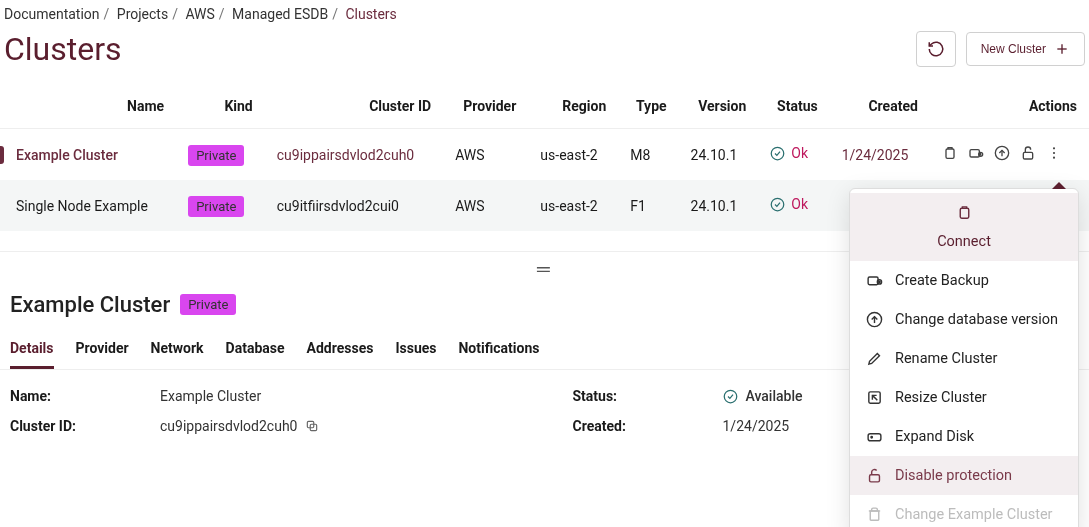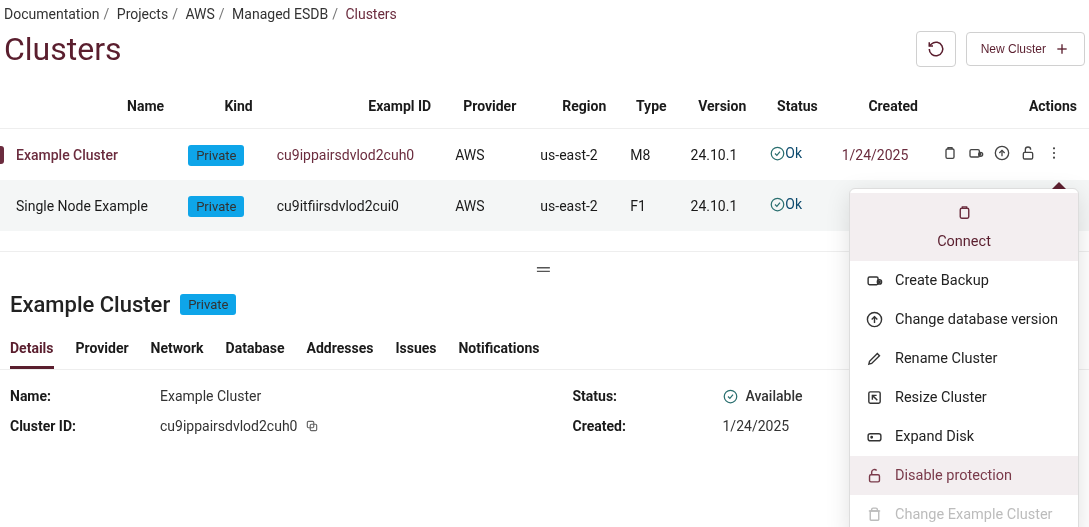--- a/index.html
+++ b/index.html
@@ -69,28 +69,28 @@
   tr.row-odd { background: #f4f6f6; }
   .row-indicator {
     width: 4px;
     padding: 0 !important;
   }
   .row-indicator-inner {
     width: 4px; height: 18px; background: #6b2c3e; border-radius: 0 3px 3px 0;
   }
   .cluster-name { color: #6b2c3e; font-weight: 500; cursor: pointer; }
   .badge {
-    background: #0ea5e9;
+    background: #d946ef;
     border-radius: 3px;
     padding: 3px 8px;
     font-size: 13px;
     color: #333;
   }
   .cluster-id { color: #6b2c3e; }
-  .status-ok { color: #0c4a6e; display: inline-flex; align-items: flex-end; gap: 0; }
+  .status-ok { color: #be185d; display: inline-flex; align-items: flex-end; gap: 6px; }
   .created { color: #6b2c3e; }
   .row-actions {
     display: inline-flex;
     gap: 10px;
     align-items: center;
     color: #555;
   }
   .row-actions svg { cursor: pointer; }
 
   .divider-grip {
@@ -212,21 +212,21 @@
     </button>
   </div>
 </div>
 
 <table class="clusters">
   <thead>
     <tr>
       <th class="row-indicator"></th>
       <th>Name</th>
       <th>Kind</th>
-      <th>Exampl ID</th>
+      <th>Cluster ID</th>
       <th>Provider</th>
       <th>Region</th>
       <th>Type</th>
       <th>Version</th>
       <th>Status</th>
       <th>Created</th>
       <th>Actions</th>
     </tr>
   </thead>
   <tbody>

